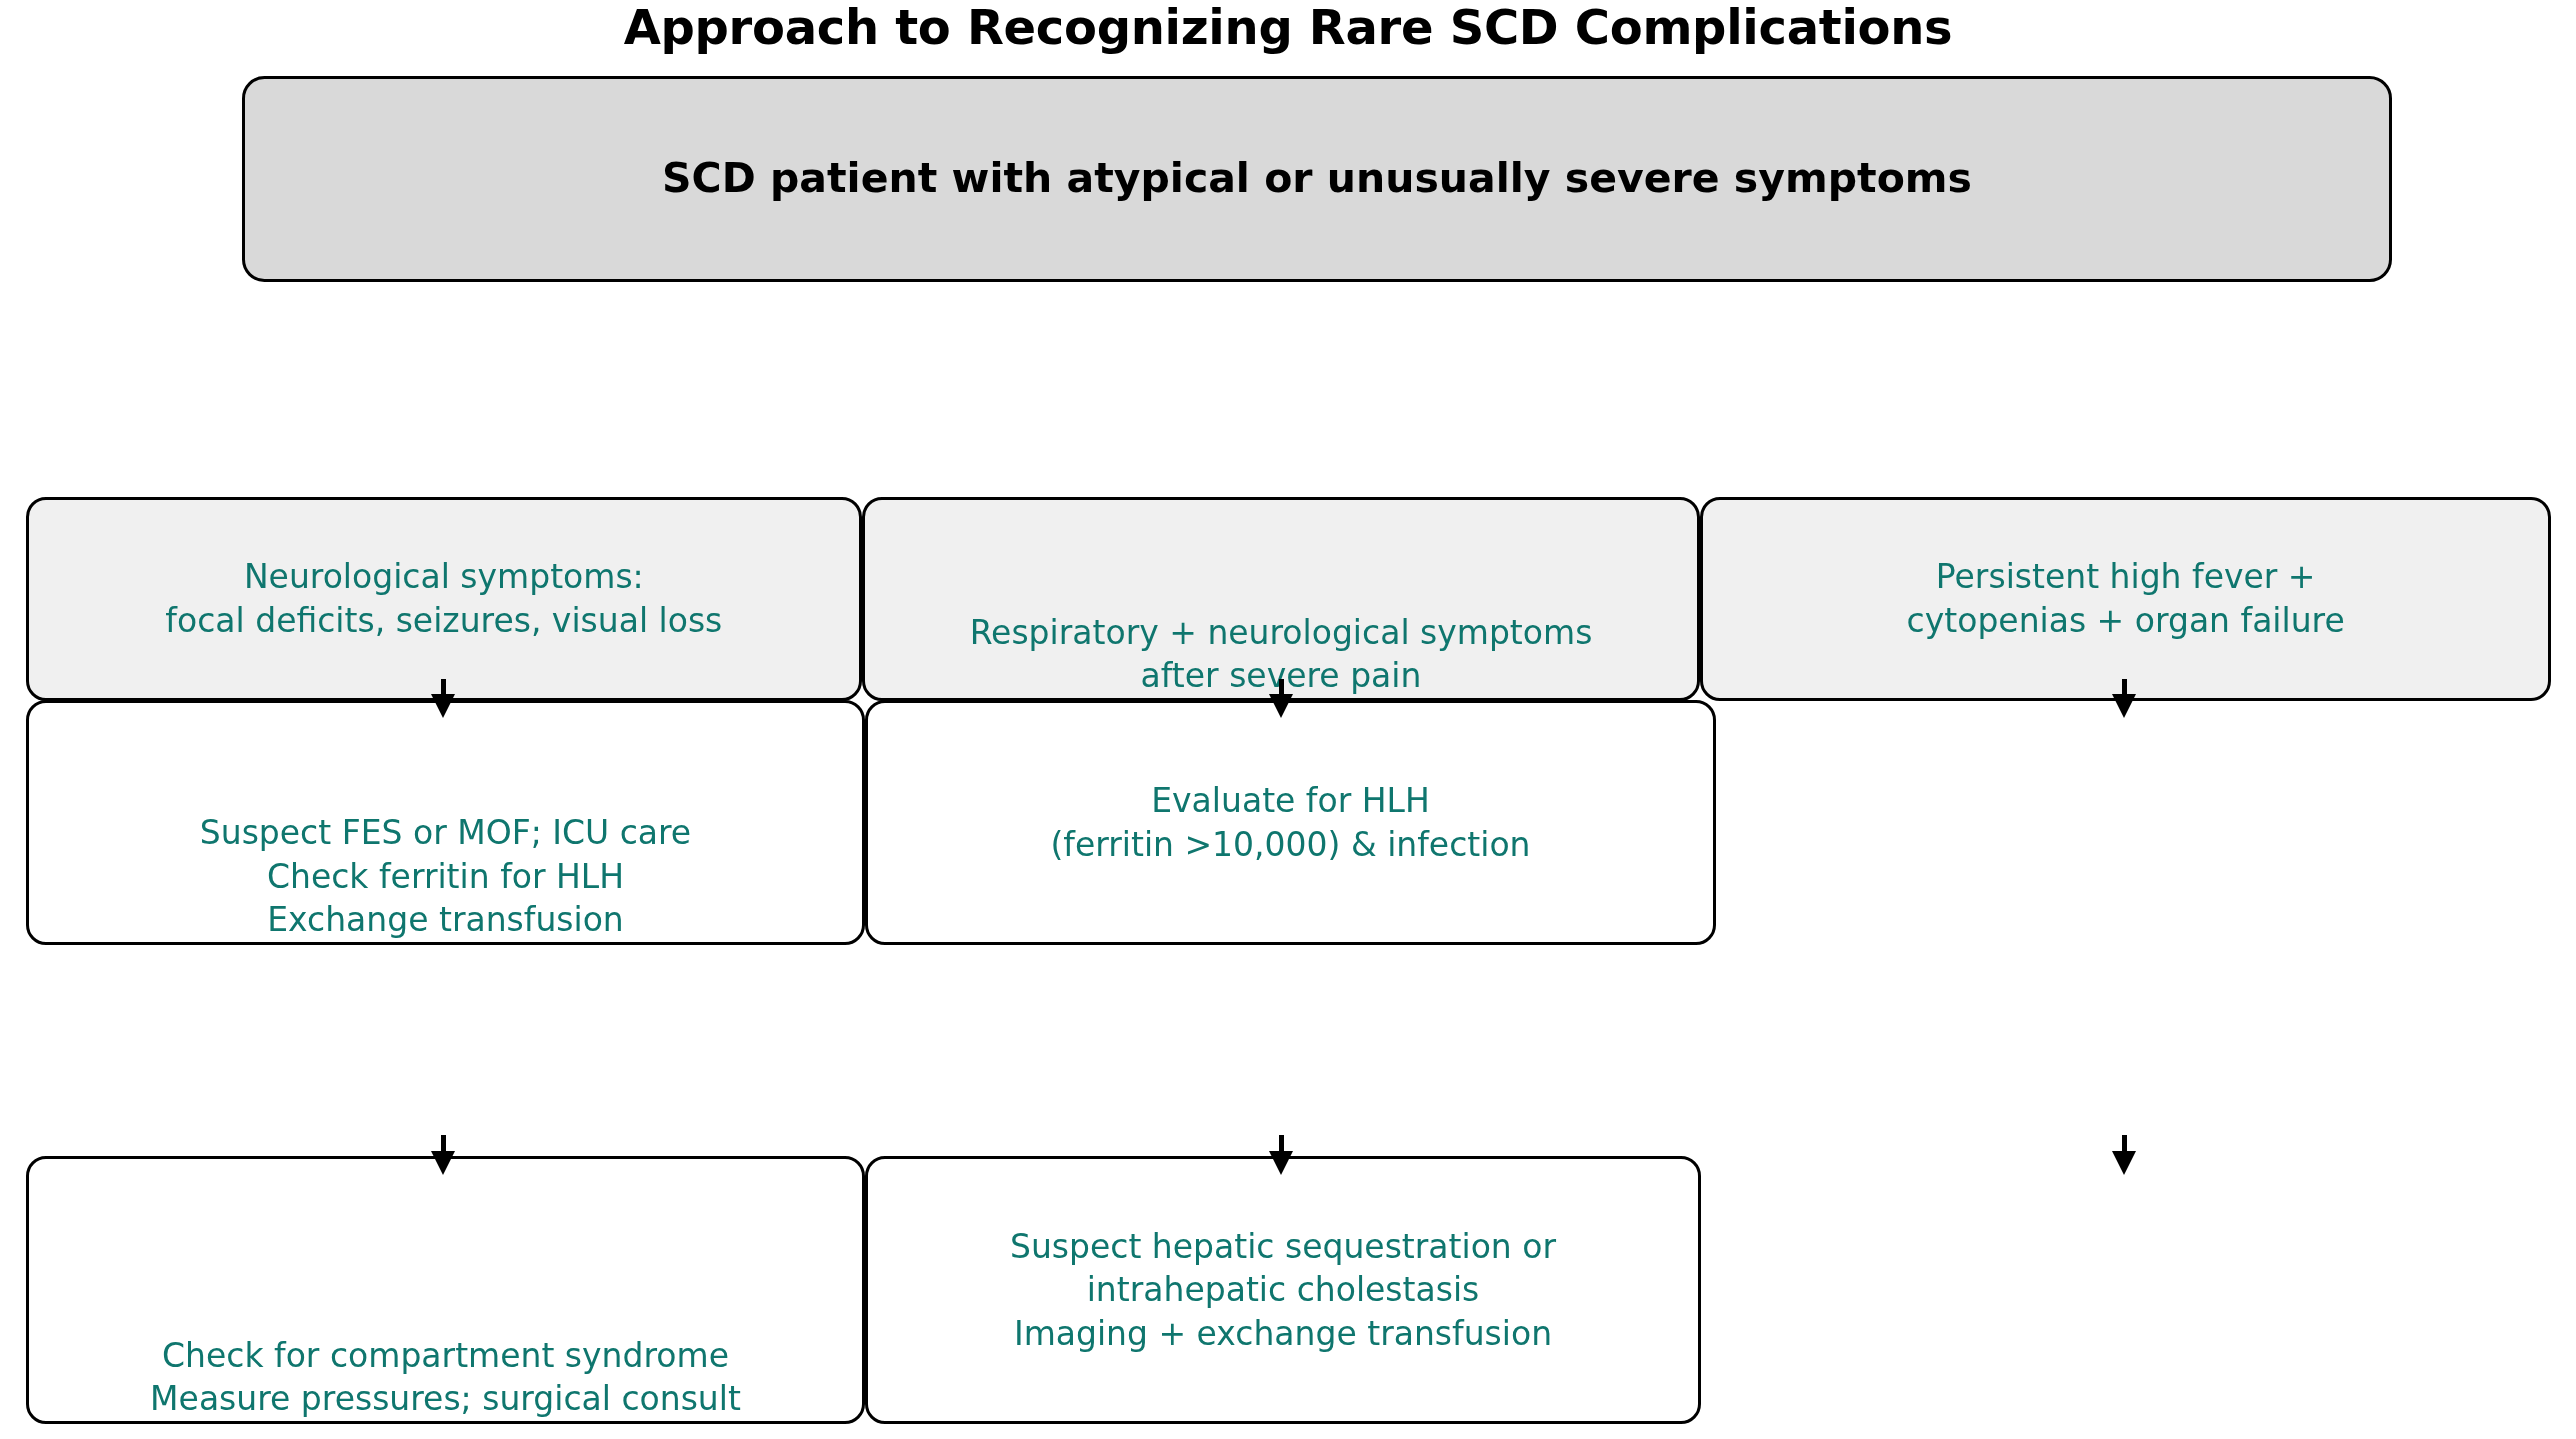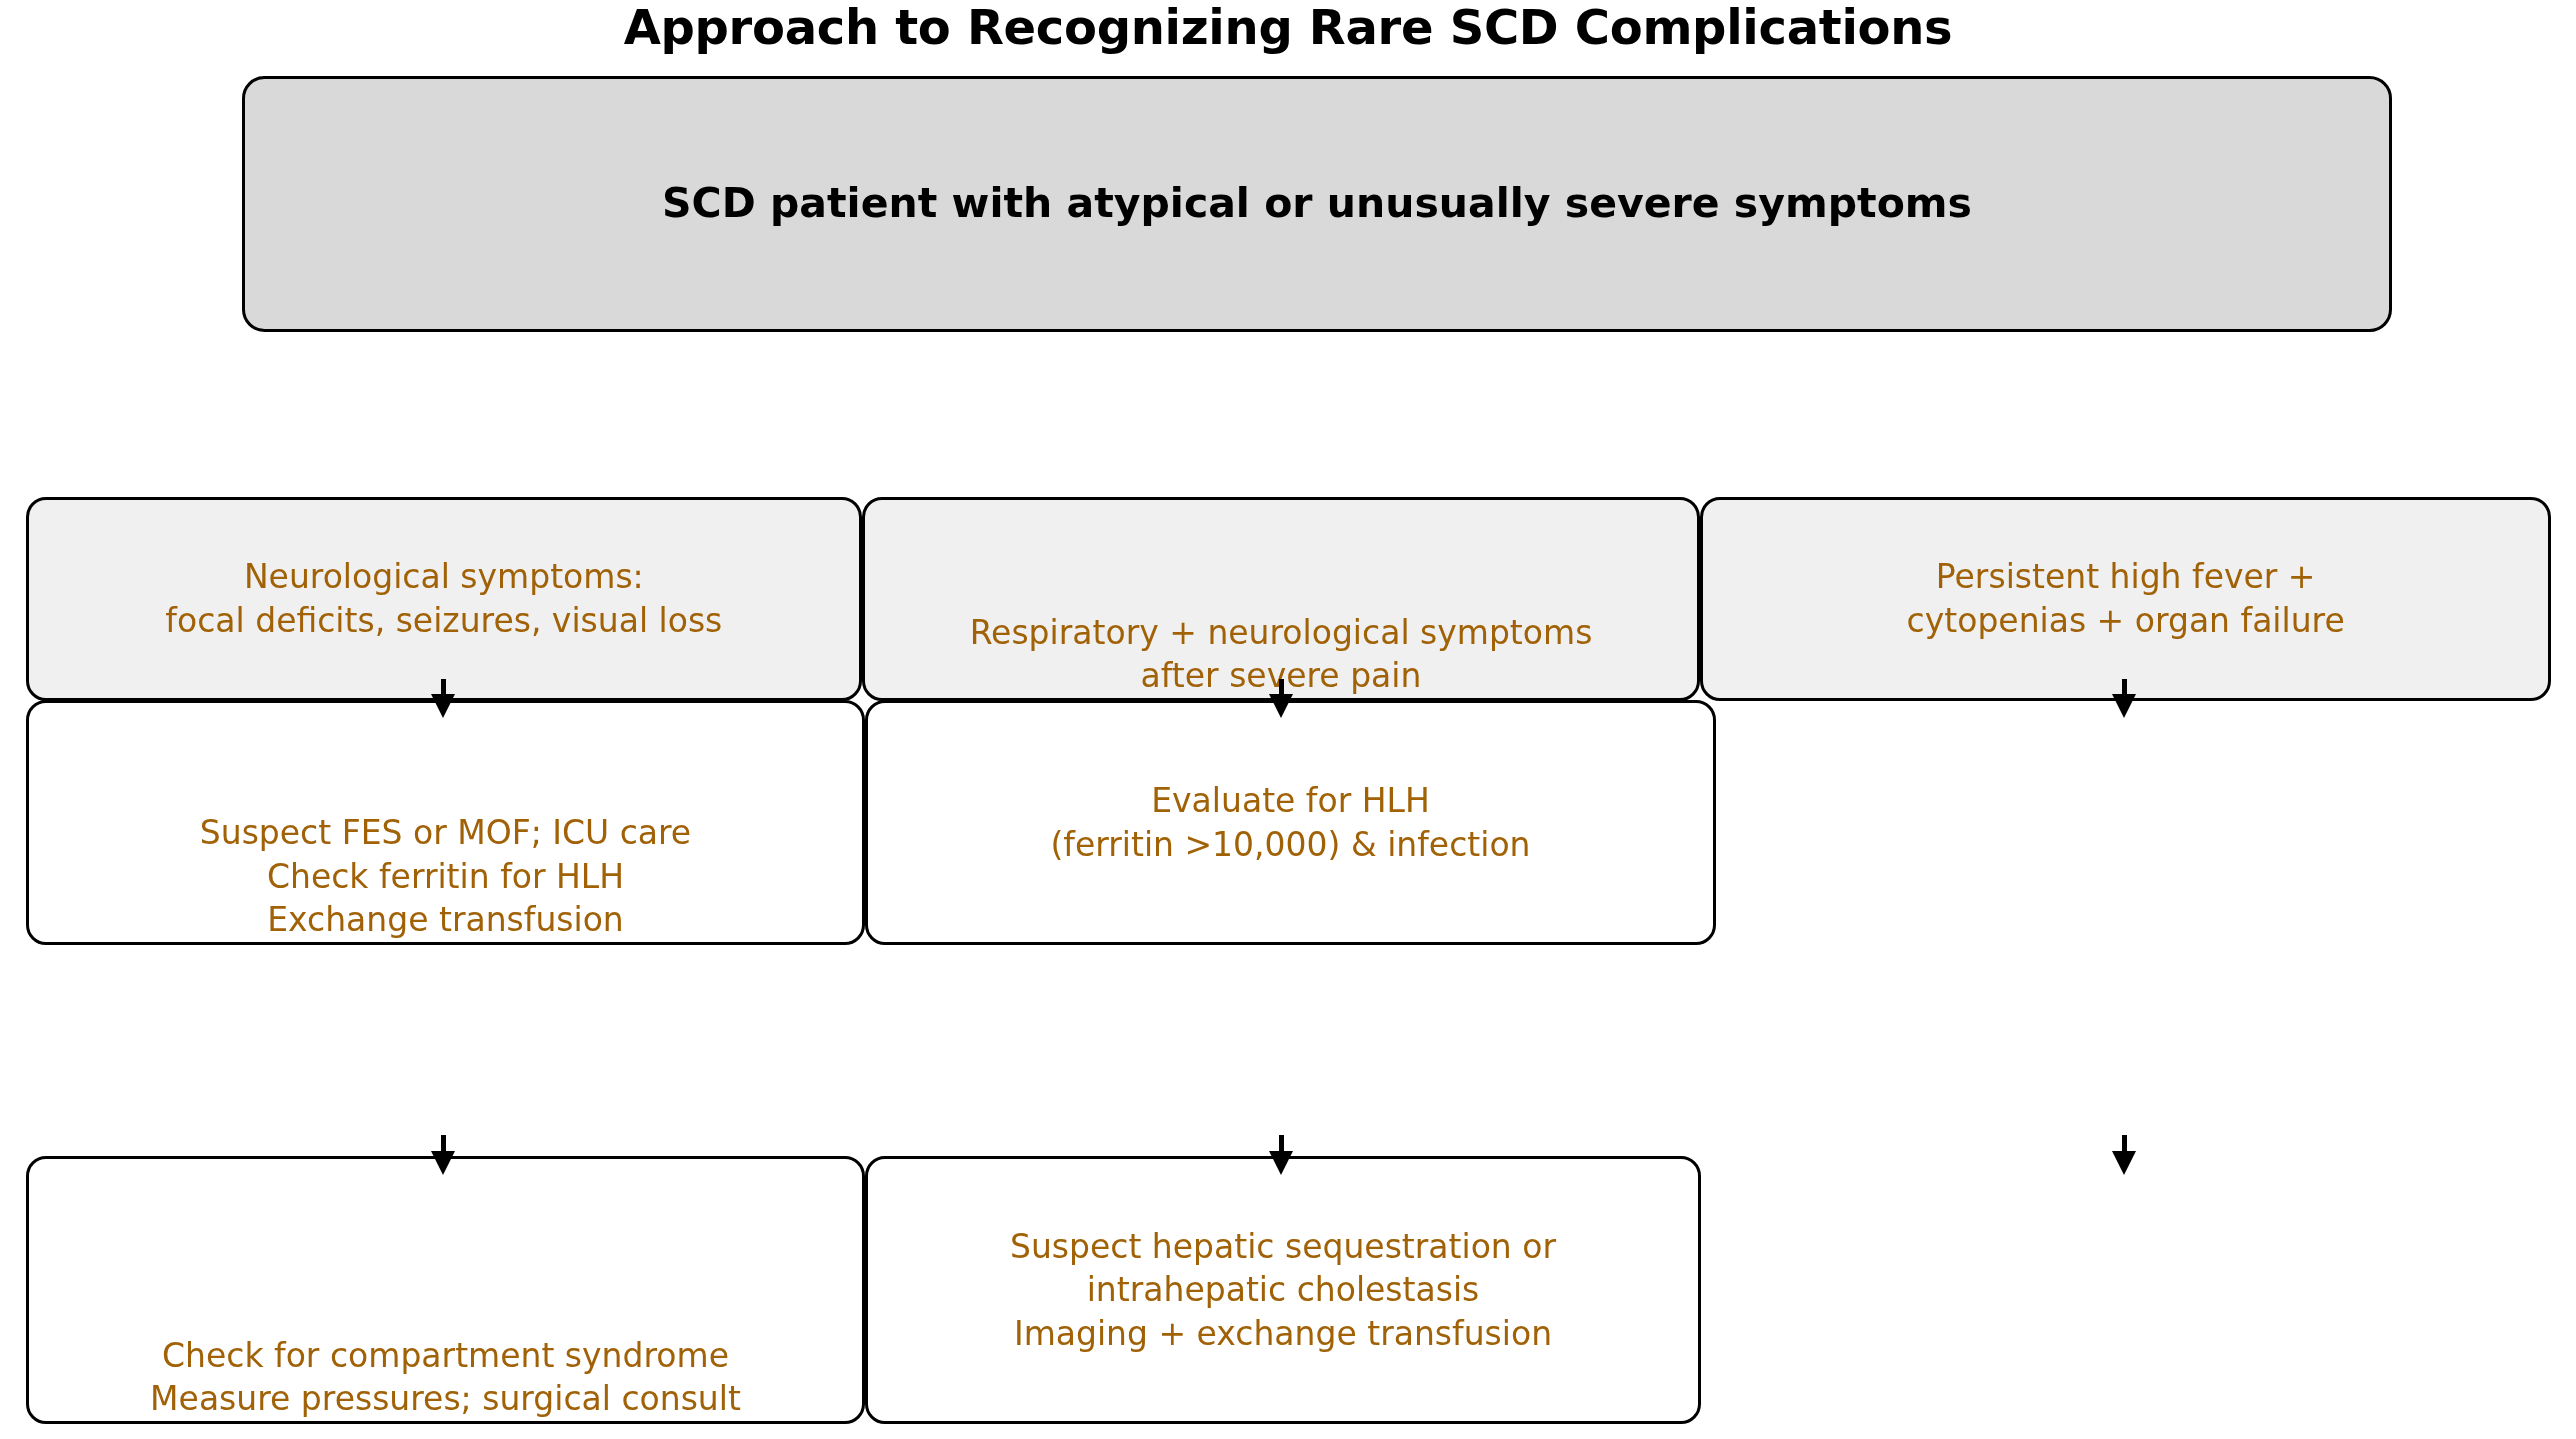--- a/index.html
+++ b/index.html
@@ -34,21 +34,21 @@
     line-height: 1.1;
     white-space: nowrap;
   }
 
   
   #root-node {
     position: absolute;
     left: 242px;
     top: 76px;
     width: 2150px;
-    height: 256px;
+    height: 206px;
     background: #d9d9d9;
     border: 3.3px solid #000000;
     border-radius: 22.4px;
     box-sizing: border-box;
     display: flex;
     align-items: center;
     justify-content: center;
   }
   #root-node .node-text {
     font-size: 41px;
@@ -91,21 +91,21 @@
   }
   .cell.col-0 { width: 836px; }
   .cell.col-1 { width: 839px; align-items: flex-end; }
   .cell.col-2 { width: 851px; }
 
   .cell.condition { background: #f0f0f0; }
   .cell.action    { background: #ffffff; }
 
   .cell-text {
     font-size: 33px;
-    color: #a16207;
+    color: #0f766e;
     text-align: center;
     line-height: 1.32;
     white-space: pre-line;
   }
 
   
   .arrow-down {
     position: absolute;
     width: 0;
     height: 0;

